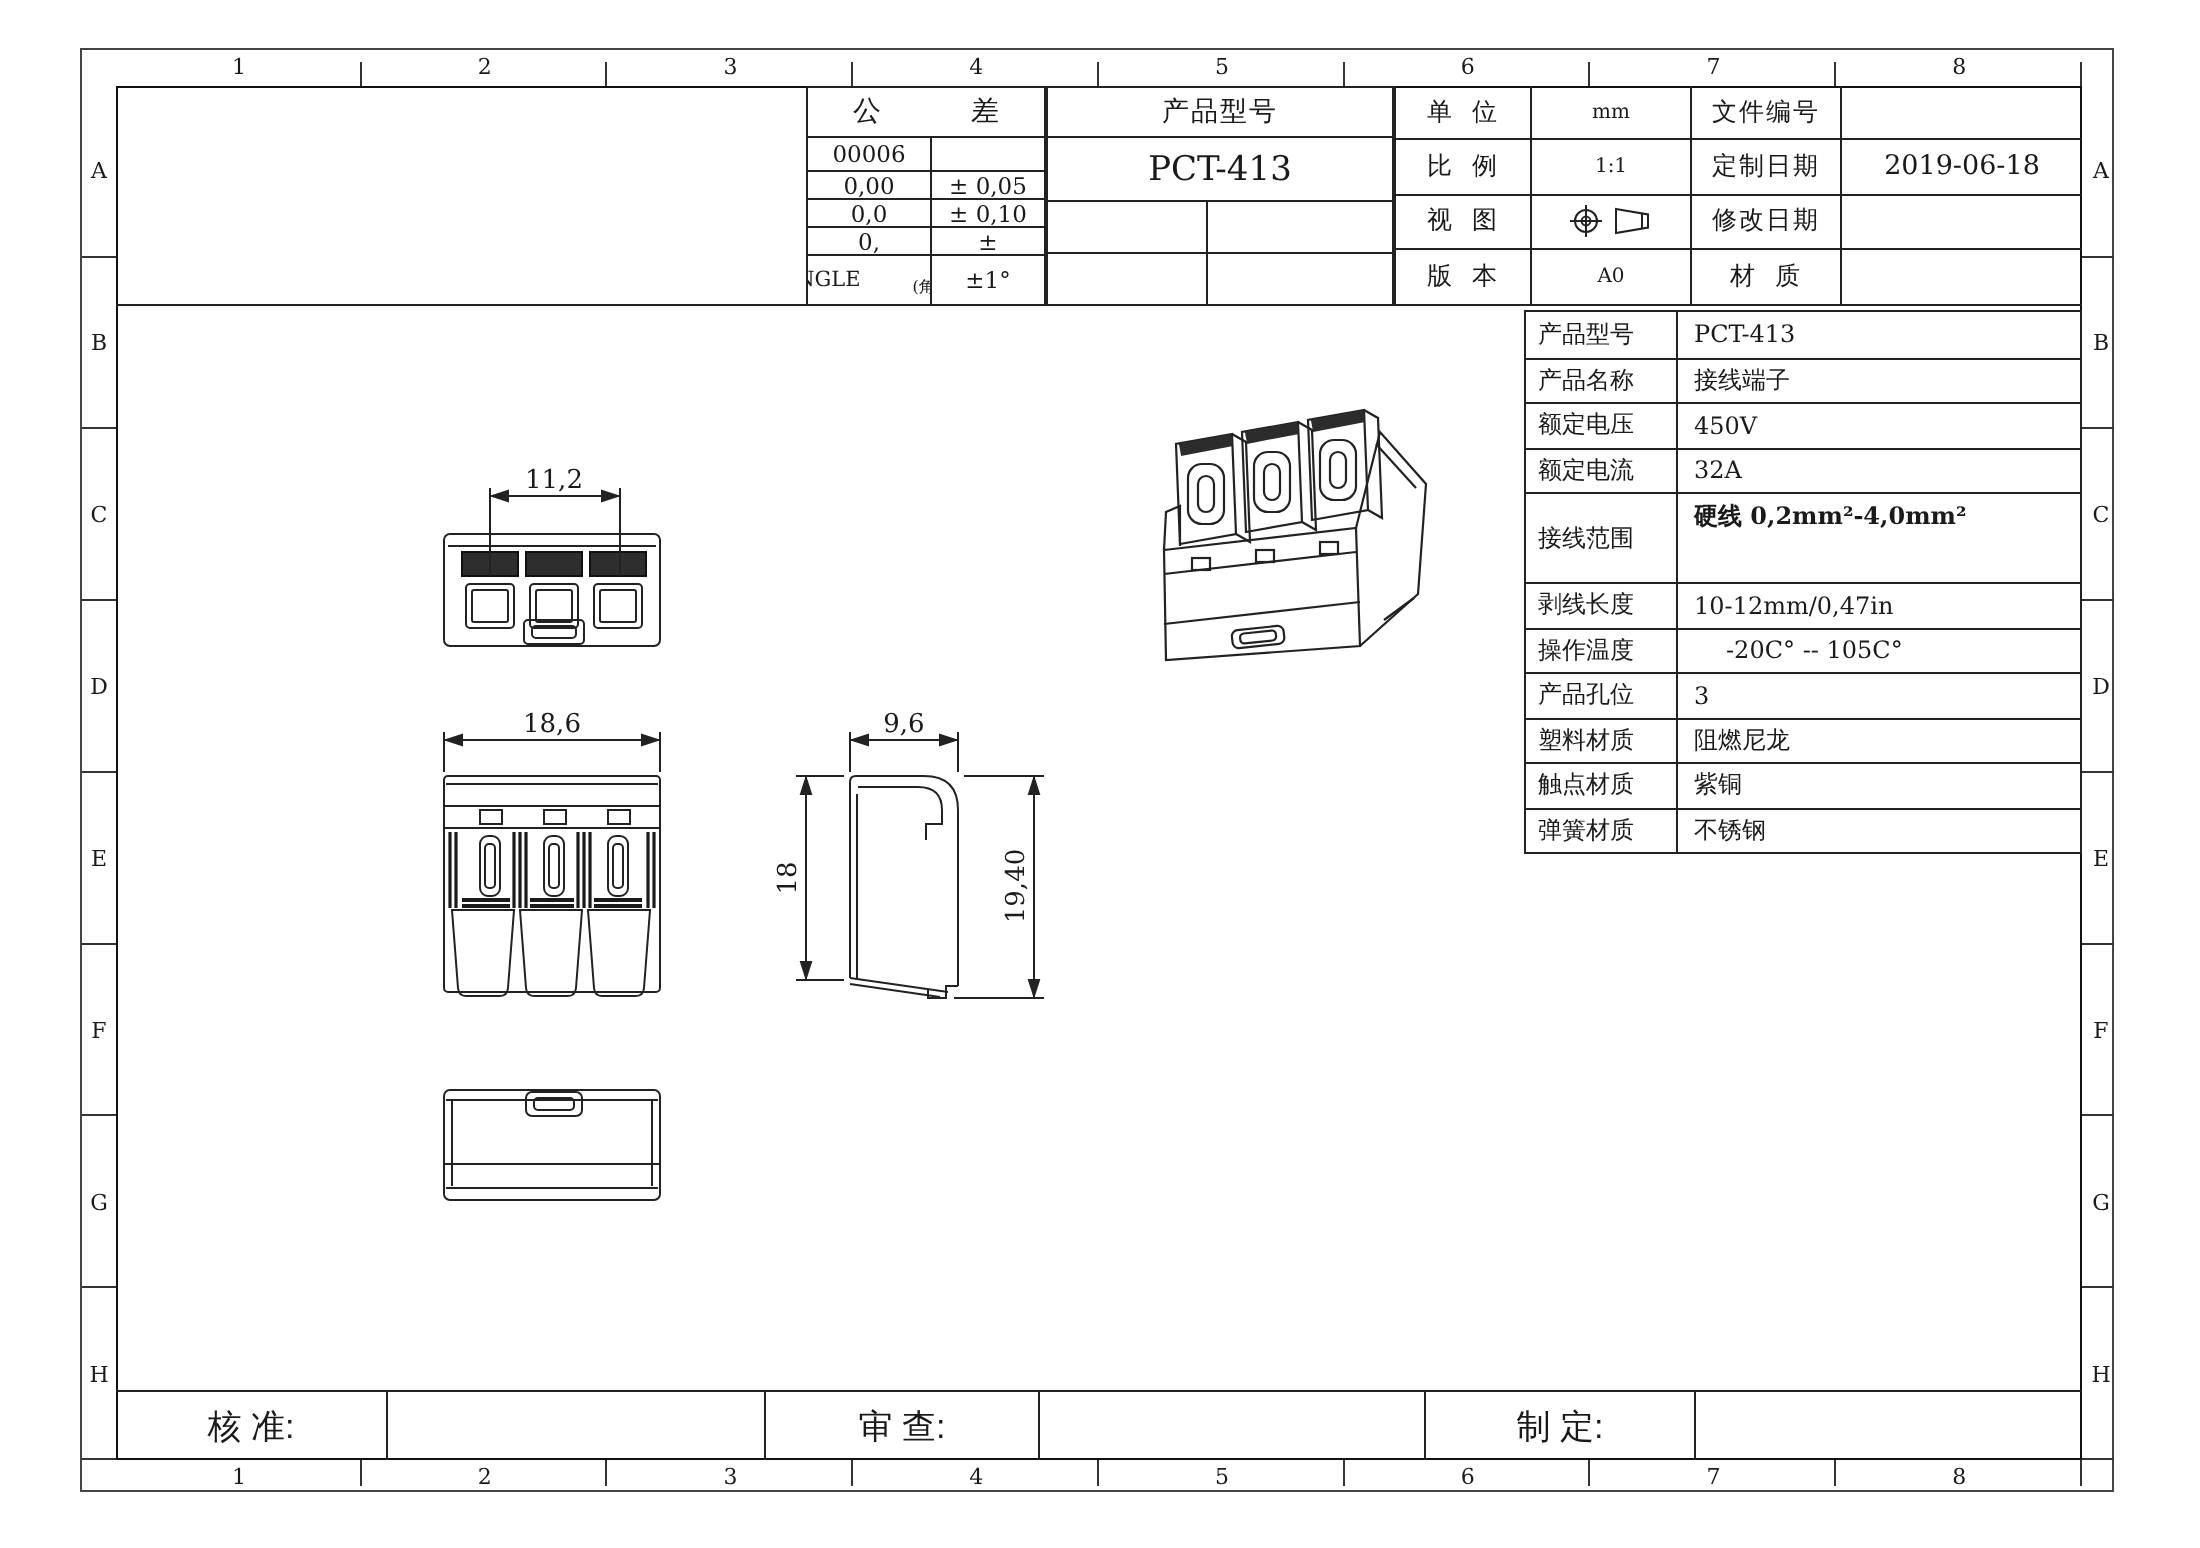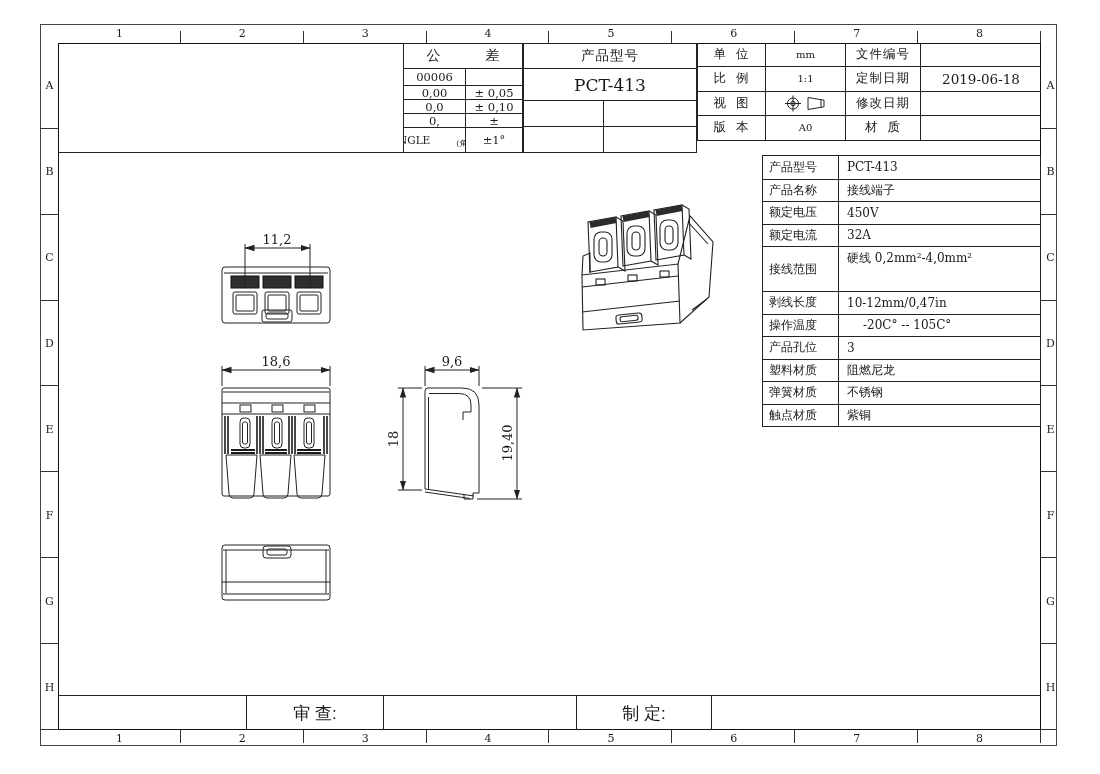--- a/index.html
+++ b/index.html
@@ -42,39 +42,39 @@
   .tol-note { font-size:8px; margin-left:2px; margin-top:6px; }
 
   .product-block { left:523px; top:43px; width:174px; height:110px; border:1px solid #222;
                display:grid; grid-template-rows:25px 32px 26px 1fr; }
   .product-block .p-title { border-bottom:1px solid #222; font-size:13.5px; }
   .product-block .p-model { border-bottom:1px solid #222; font-size:17px; }
   .product-block .p-empty { display:grid; grid-template-columns:80px 1fr; }
   .product-block .p-empty > div:first-child { border-right:1px solid #222; }
   .product-block .p-empty.mid { border-bottom:1px solid #222; }
 
-  .info-block { left:697px; top:43px; width:344px; height:98px; border-left:1px solid #222;
+  .info-block { left:697px; top:43px; width:344px; height:110px; border-left:1px solid #222;
                border-bottom:1px solid #222; display:grid;
                grid-template-columns:68px 80px 75px 1fr; grid-template-rows:repeat(4,1fr);text-align:right; }
   .info-block .cell { border-right:1px solid #222; border-bottom:1px solid #222; }
   .info-block .cell:nth-child(4n) { border-right:none; }
   .info-block .cell:nth-last-child(-n+4) { border-bottom:none; }
   .info-block .val { font-size:10px; }
   .info-block .date { font-size:13.5px; }
 
   
   .spec-table { left:762px; top:155px; width:279px; border:1px solid #222; background:#fff; }
   .spec-row { display:flex; height:22.5px; border-top:1px solid #222; }
   .spec-row:first-child { border-top:none; }
   .spec-row.dbl { height:45px; }
   .spec-label { width:76px; border-right:1px solid #222; display:flex; align-items:center;
                 padding-left:6px; font-size:12px; white-space:pre; }
   .spec-value { flex:1; display:flex; align-items:center; padding-left:8px; font-size:12px;
                 font-family:"DejaVu Serif",serif; white-space:pre; }
-  .spec-vstack { flex:1; display:flex; flex-direction:row; }
+  .spec-vstack { flex:1; display:flex; flex-direction:row;font-weight:bold; }
   .spec-vstack .spec-value { height:22.5px; flex:none; }
   .spec-vstack .spec-value + .spec-value { border-top:1px solid #222; }
 
   
   .signoff { left:58px; top:695px; width:983px; height:35px; border-top:1px solid #222; display:flex; }
   .signoff .so-cell { height:100%; border-right:1px solid #222; display:flex; align-items:center;
                       justify-content:center; font-size:17px; white-space:pre; }
   .signoff .so-cell.last { border-right:none; }
 
   
@@ -232,30 +232,31 @@
   </div>
   <div class="spec-row">
     <div class="spec-label">产品孔位</div>
     <div class="spec-value">3</div>
   </div>
   <div class="spec-row">
     <div class="spec-label">塑料材质</div>
     <div class="spec-value">阻燃尼龙</div>
   </div>
   <div class="spec-row">
+    <div class="spec-label">触点材质</div>
+    <div class="spec-value">紫铜</div>
+  </div>
+  <div class="spec-row">
     <div class="spec-label">弹簧材质</div>
     <div class="spec-value">不锈钢</div>
   </div>
-  <div class="spec-row">
-    <div class="spec-label">触点材质</div>
-    <div class="spec-value">紫铜</div>
-  </div>
 </div>
 
 <div class="abs signoff">
+  <div class="so-cell" style="width:136px;">核 准:</div>
   <div class="so-cell" style="width:189px;"></div>
   <div class="so-cell" style="width:137px;">审 查:</div>
   <div class="so-cell" style="width:193px;"></div>
   <div class="so-cell" style="width:135px;">制 定:</div>
   <div class="so-cell last" style="flex:1;"></div>
 </div>
 
 <svg class="abs views-svg" width="700" height="540" viewBox="0 0 700 540">
   <defs>
     <marker id="arr" viewBox="0 0 10 10" refX="9.5" refY="5" markerWidth="10" markerHeight="10" orient="auto-start-reverse">

